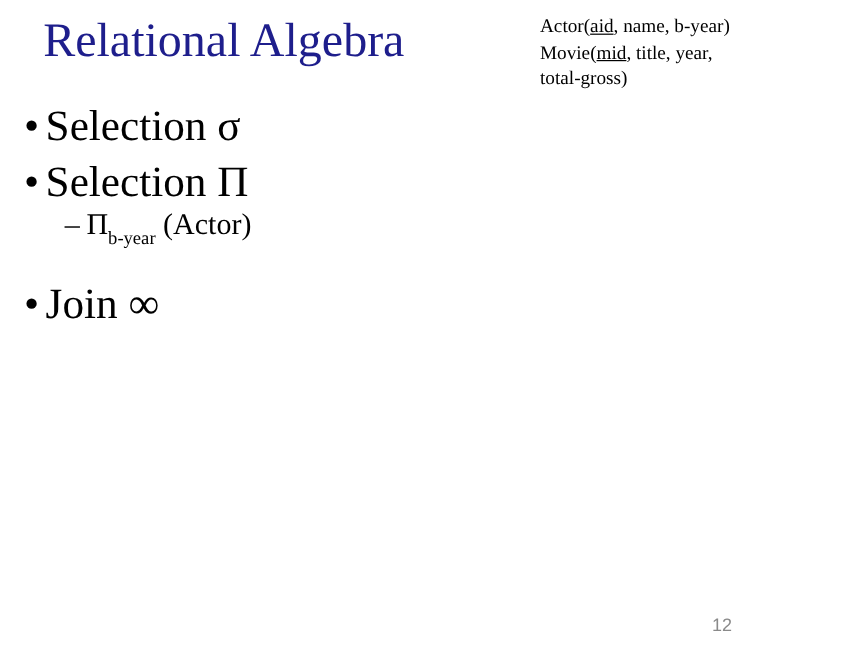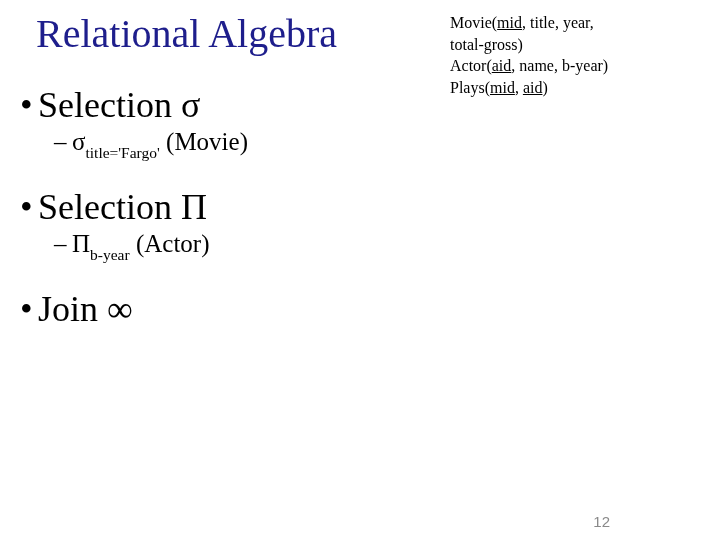--- a/index.html
+++ b/index.html
@@ -78,37 +78,31 @@
 </style>
 </head>
 <body>
 
 <div class="slide">
 
   <div class="title">Relational Algebra</div>
 
   <div class="schemas">
     <div>
-      <span>Movie</span>(<span class="underline">mid</span><span>, title, year, total-gross)</span>
-    </div>
-    <div>
       <span>Actor</span>(<span class="underline">aid</span><span>, name, b-year)</span>
     </div>
     <div>
-      <span>Plays</span>(<span class="underline">mid</span><span>, </span><span class="underline">aid</span><span>)</span>
+      <span>Movie</span>(<span class="underline">mid</span><span>, title, year, total-gross)</span>
     </div>
   </div>
 
   <div class="body">
 
     <div class="bullet1">
       <span class="dot">•</span><span>Selection </span><span class="sym">σ</span>
-    </div>
-    <div class="bullet2">
-      <span class="dash">–</span><span class="sym">σ</span><span class="sub">title='Fargo'</span><span> (Movie)</span>
     </div>
 
     <div class="bullet1">
       <span class="dot">•</span><span>Selection </span><span class="sym">Π</span>
     </div>
     <div class="bullet2">
       <span class="dash">–</span><span class="sym">Π</span><span class="sub">b-year</span><span>  (Actor)</span>
     </div>
 
     <div class="bullet1">

